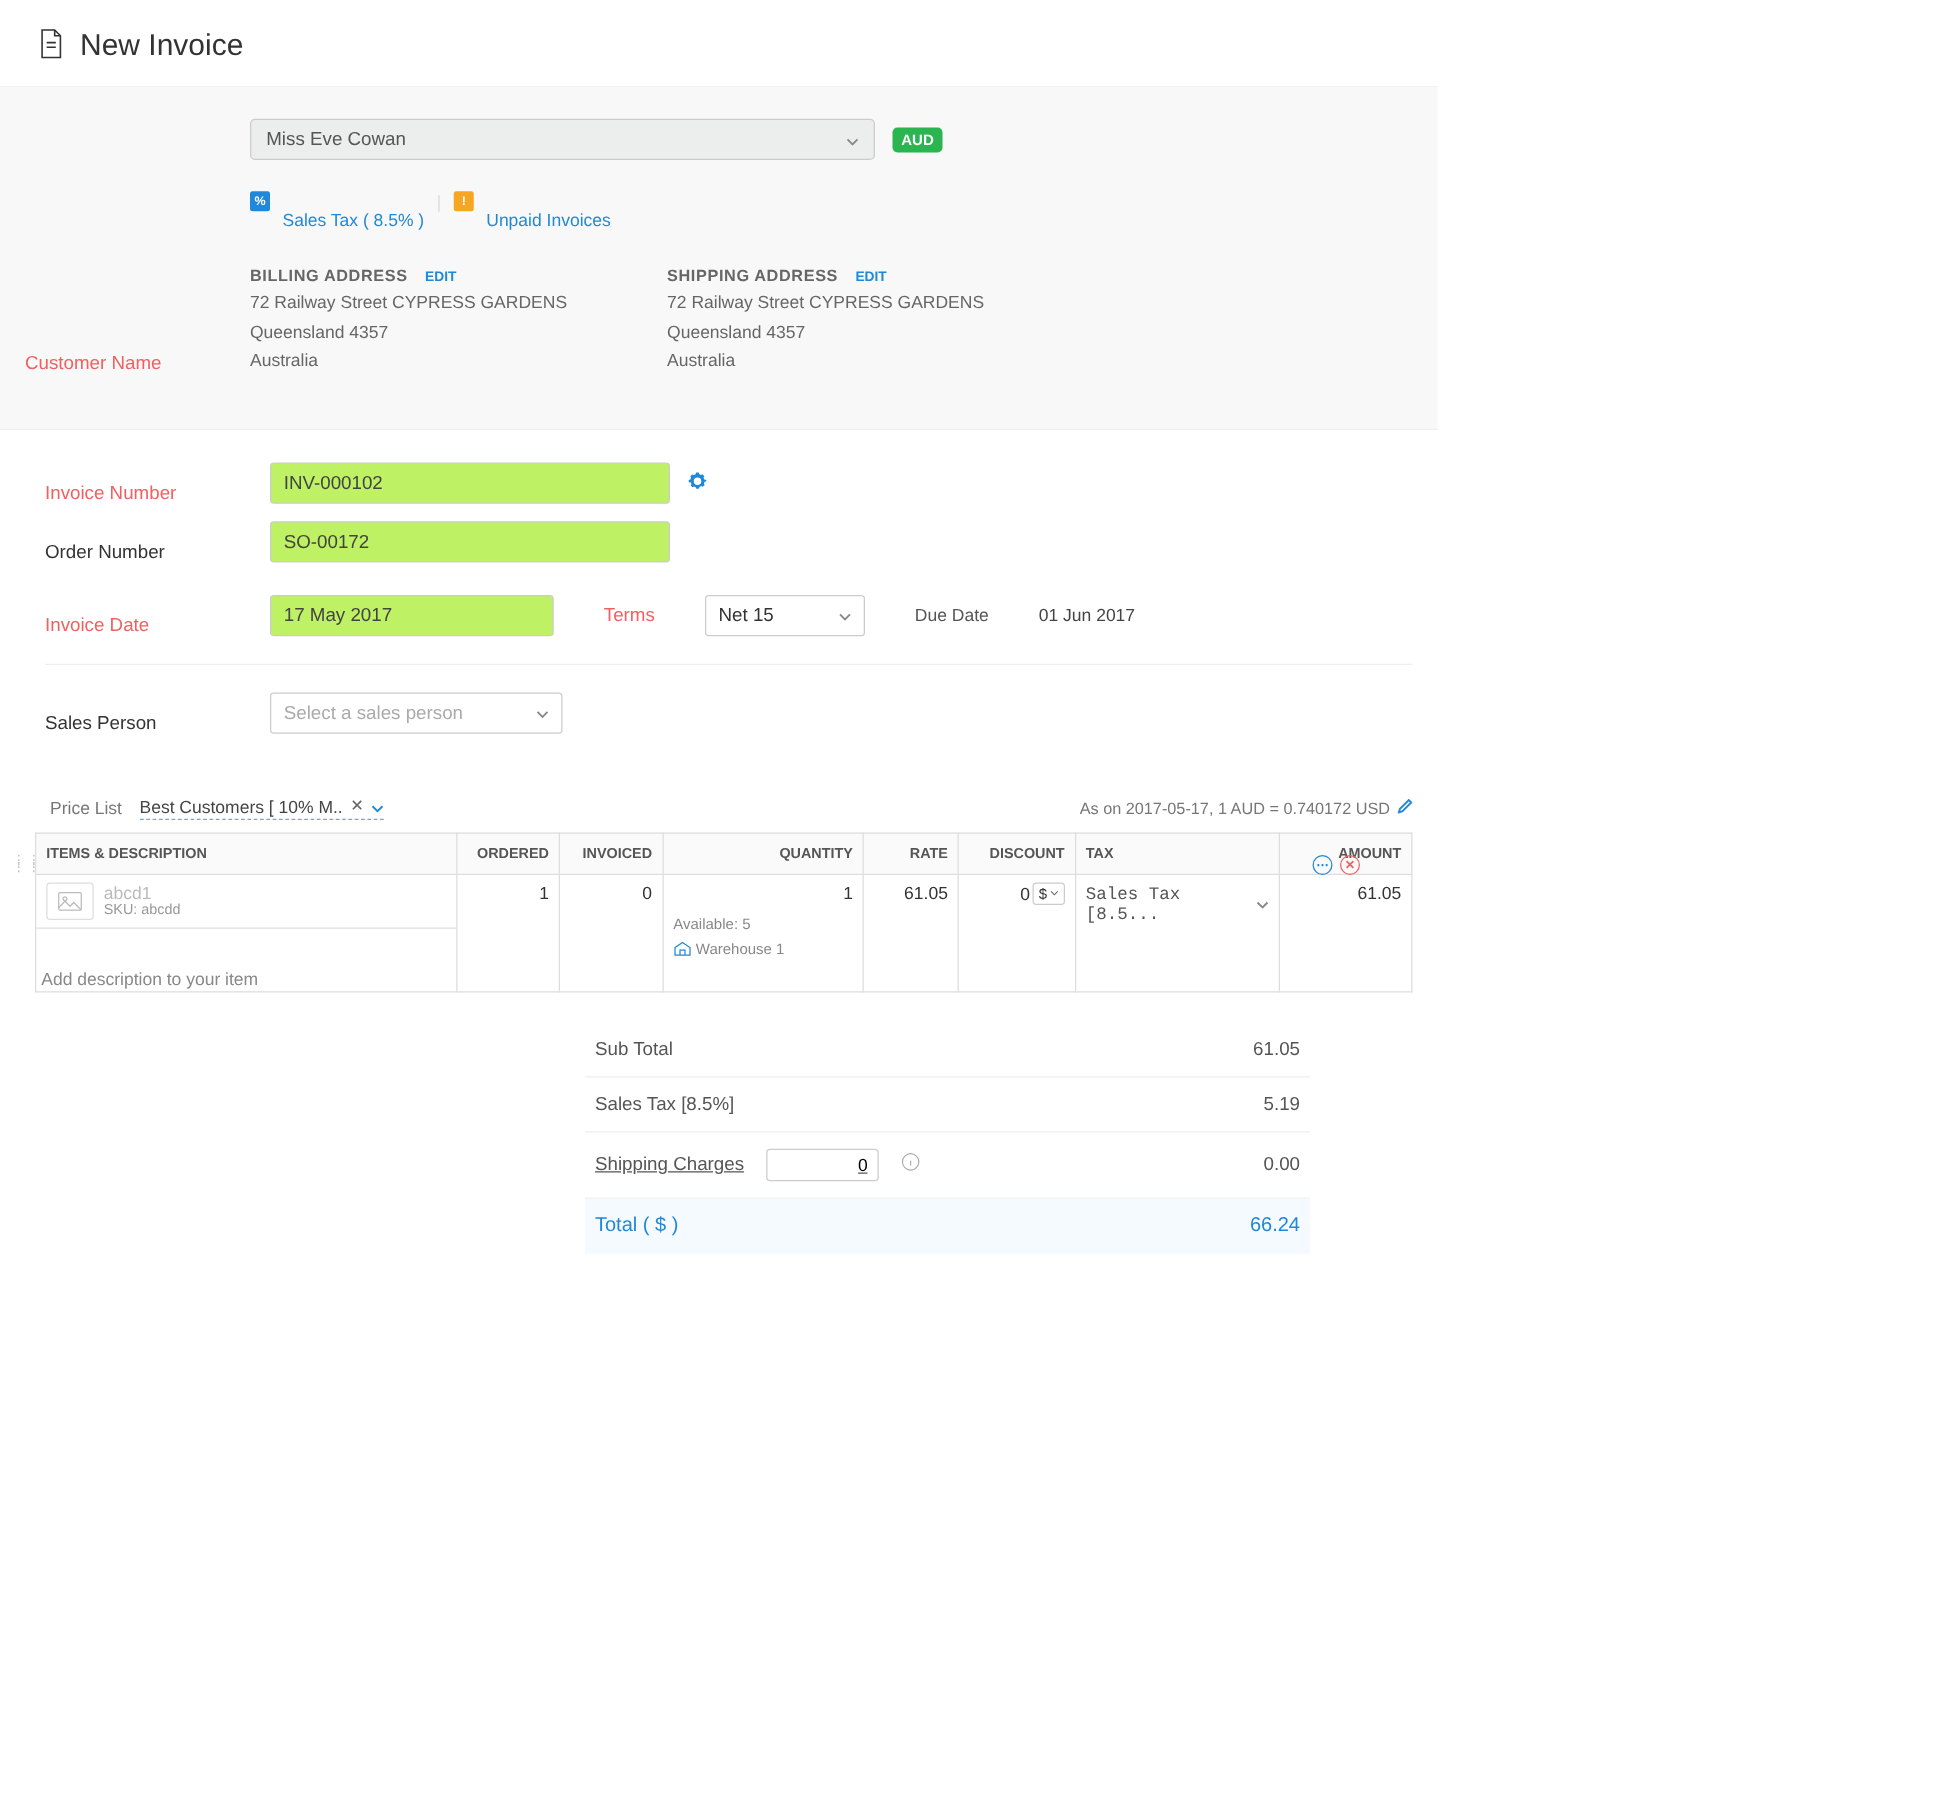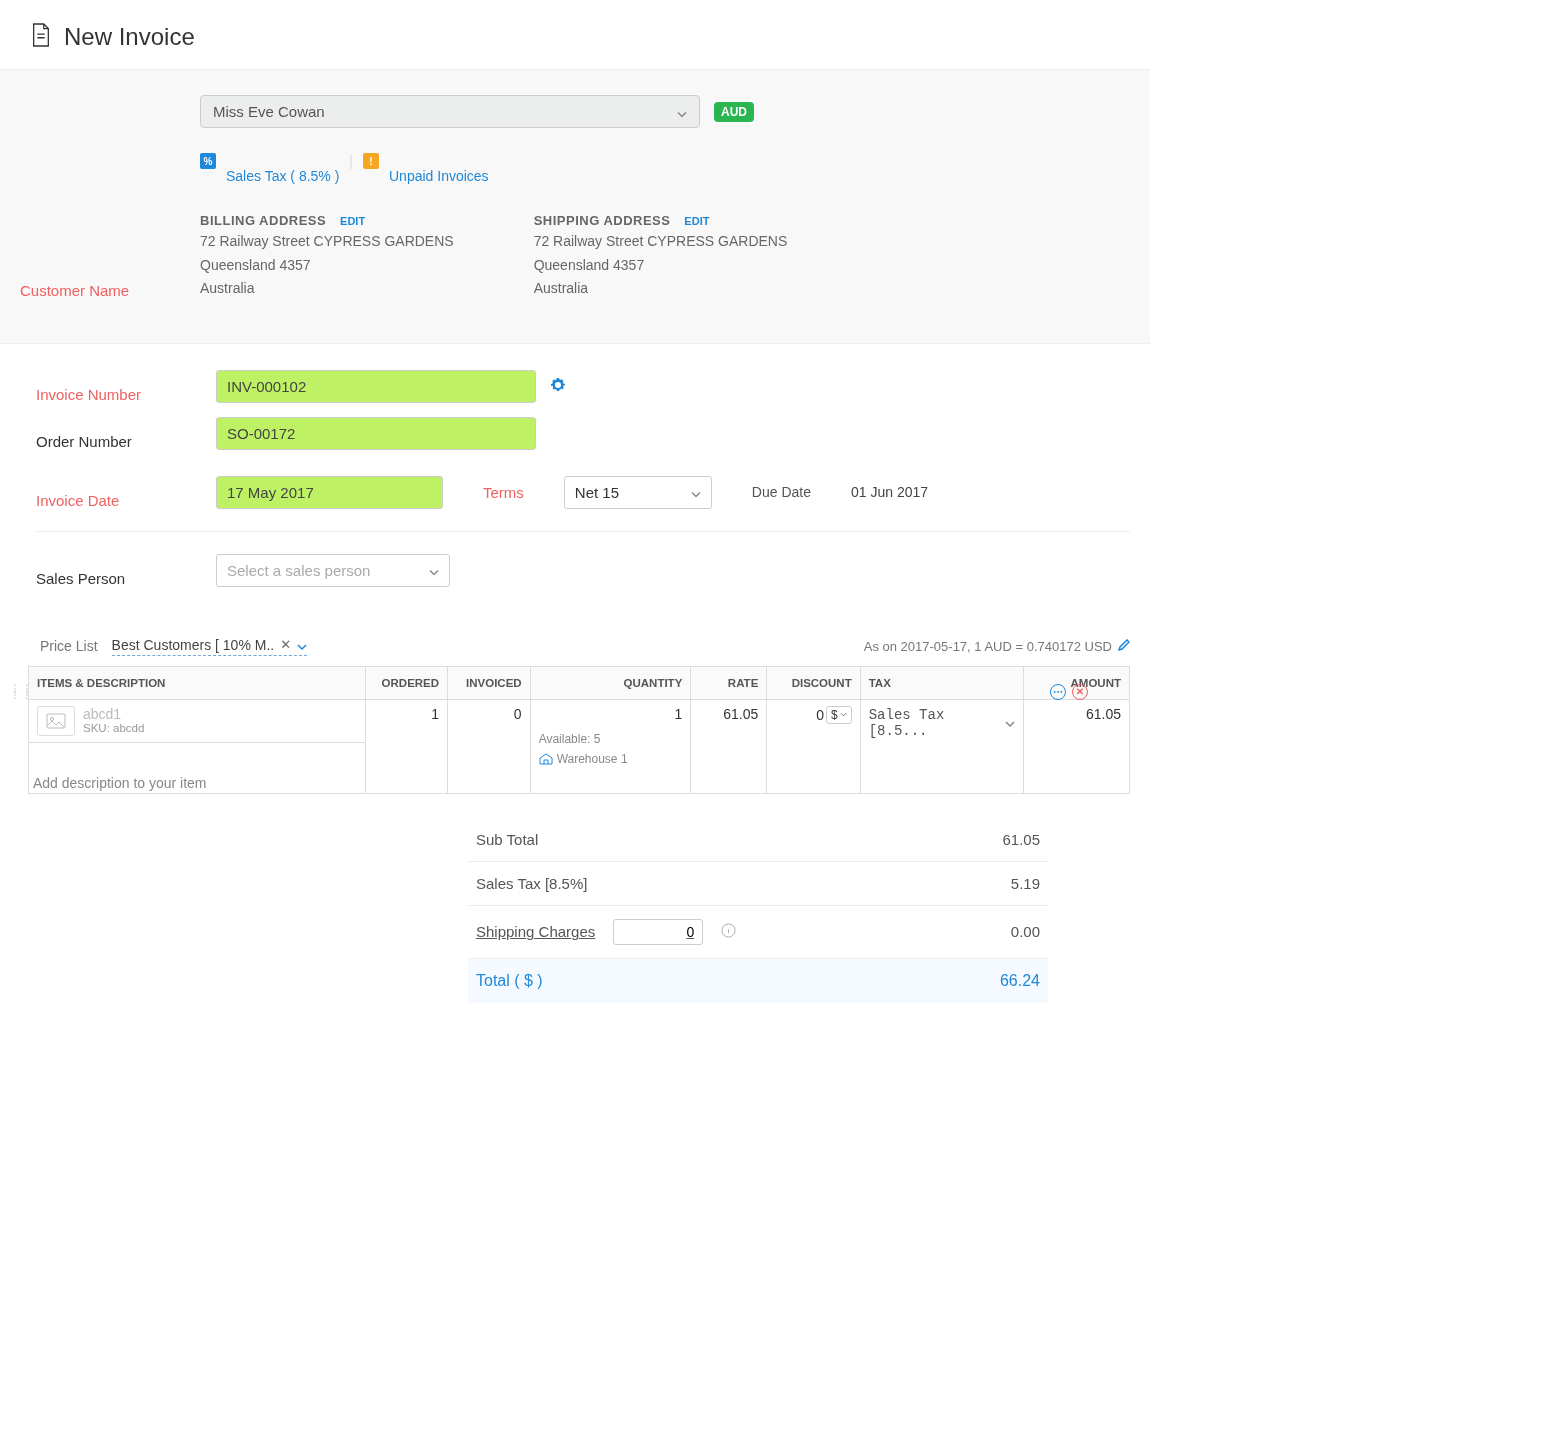--- a/index.html
+++ b/index.html
@@ -146,21 +146,21 @@
       <div class="controls">
         <input class="txt" value="SO-00172" style="">
       </div>
     </div>
 
     <div class="row" style="margin-top:26px;">
       <div class="label required">Invoice Date</div>
       <div class="controls row-inline" style="gap:40px;">
         <input class="txt sm" value="17 May 2017" style="">
         <span class="label required" style="width:auto;padding-top:0;">Terms</span>
-        <div class="sel-sm" style="width:148px;">
+        <div class="sel-sm" style="width:128px;">
           <span>Net 15</span>
           <span class="chev-sm"><svg viewBox="0 0 10 6">
                 <path d="M1 1l4 4 4-4"></path>
               </svg></span>
         </div>
         <span style="color:#555;">Due Date</span>
         <span style="color:#444;">01 Jun 2017</span>
       </div>
     </div>
 

